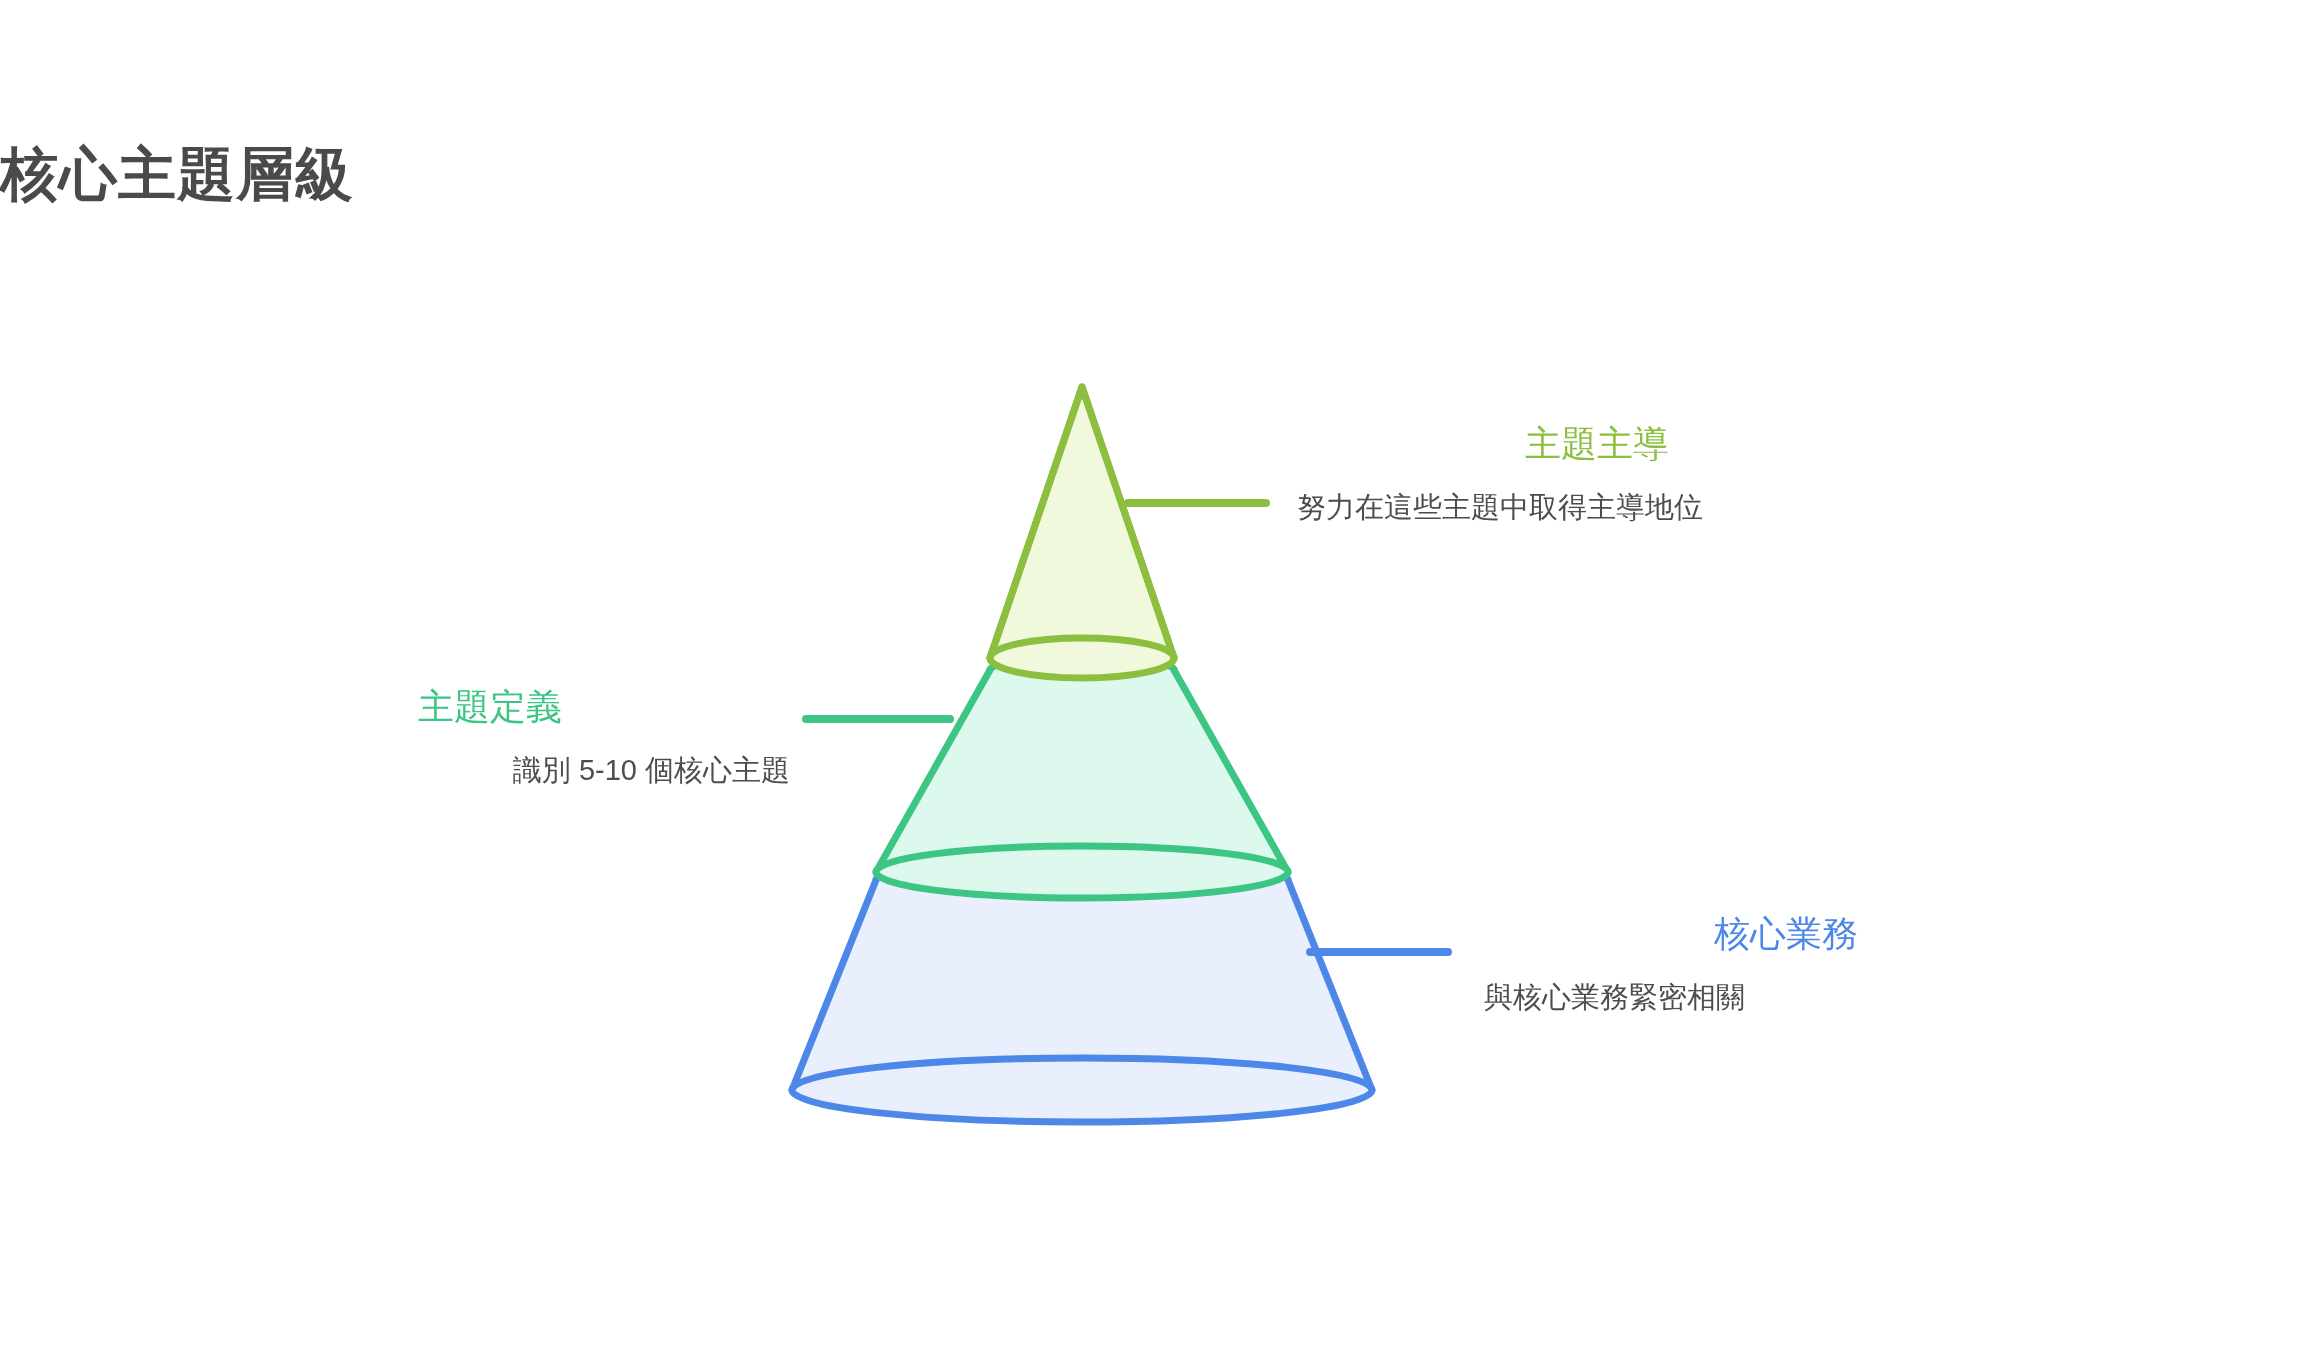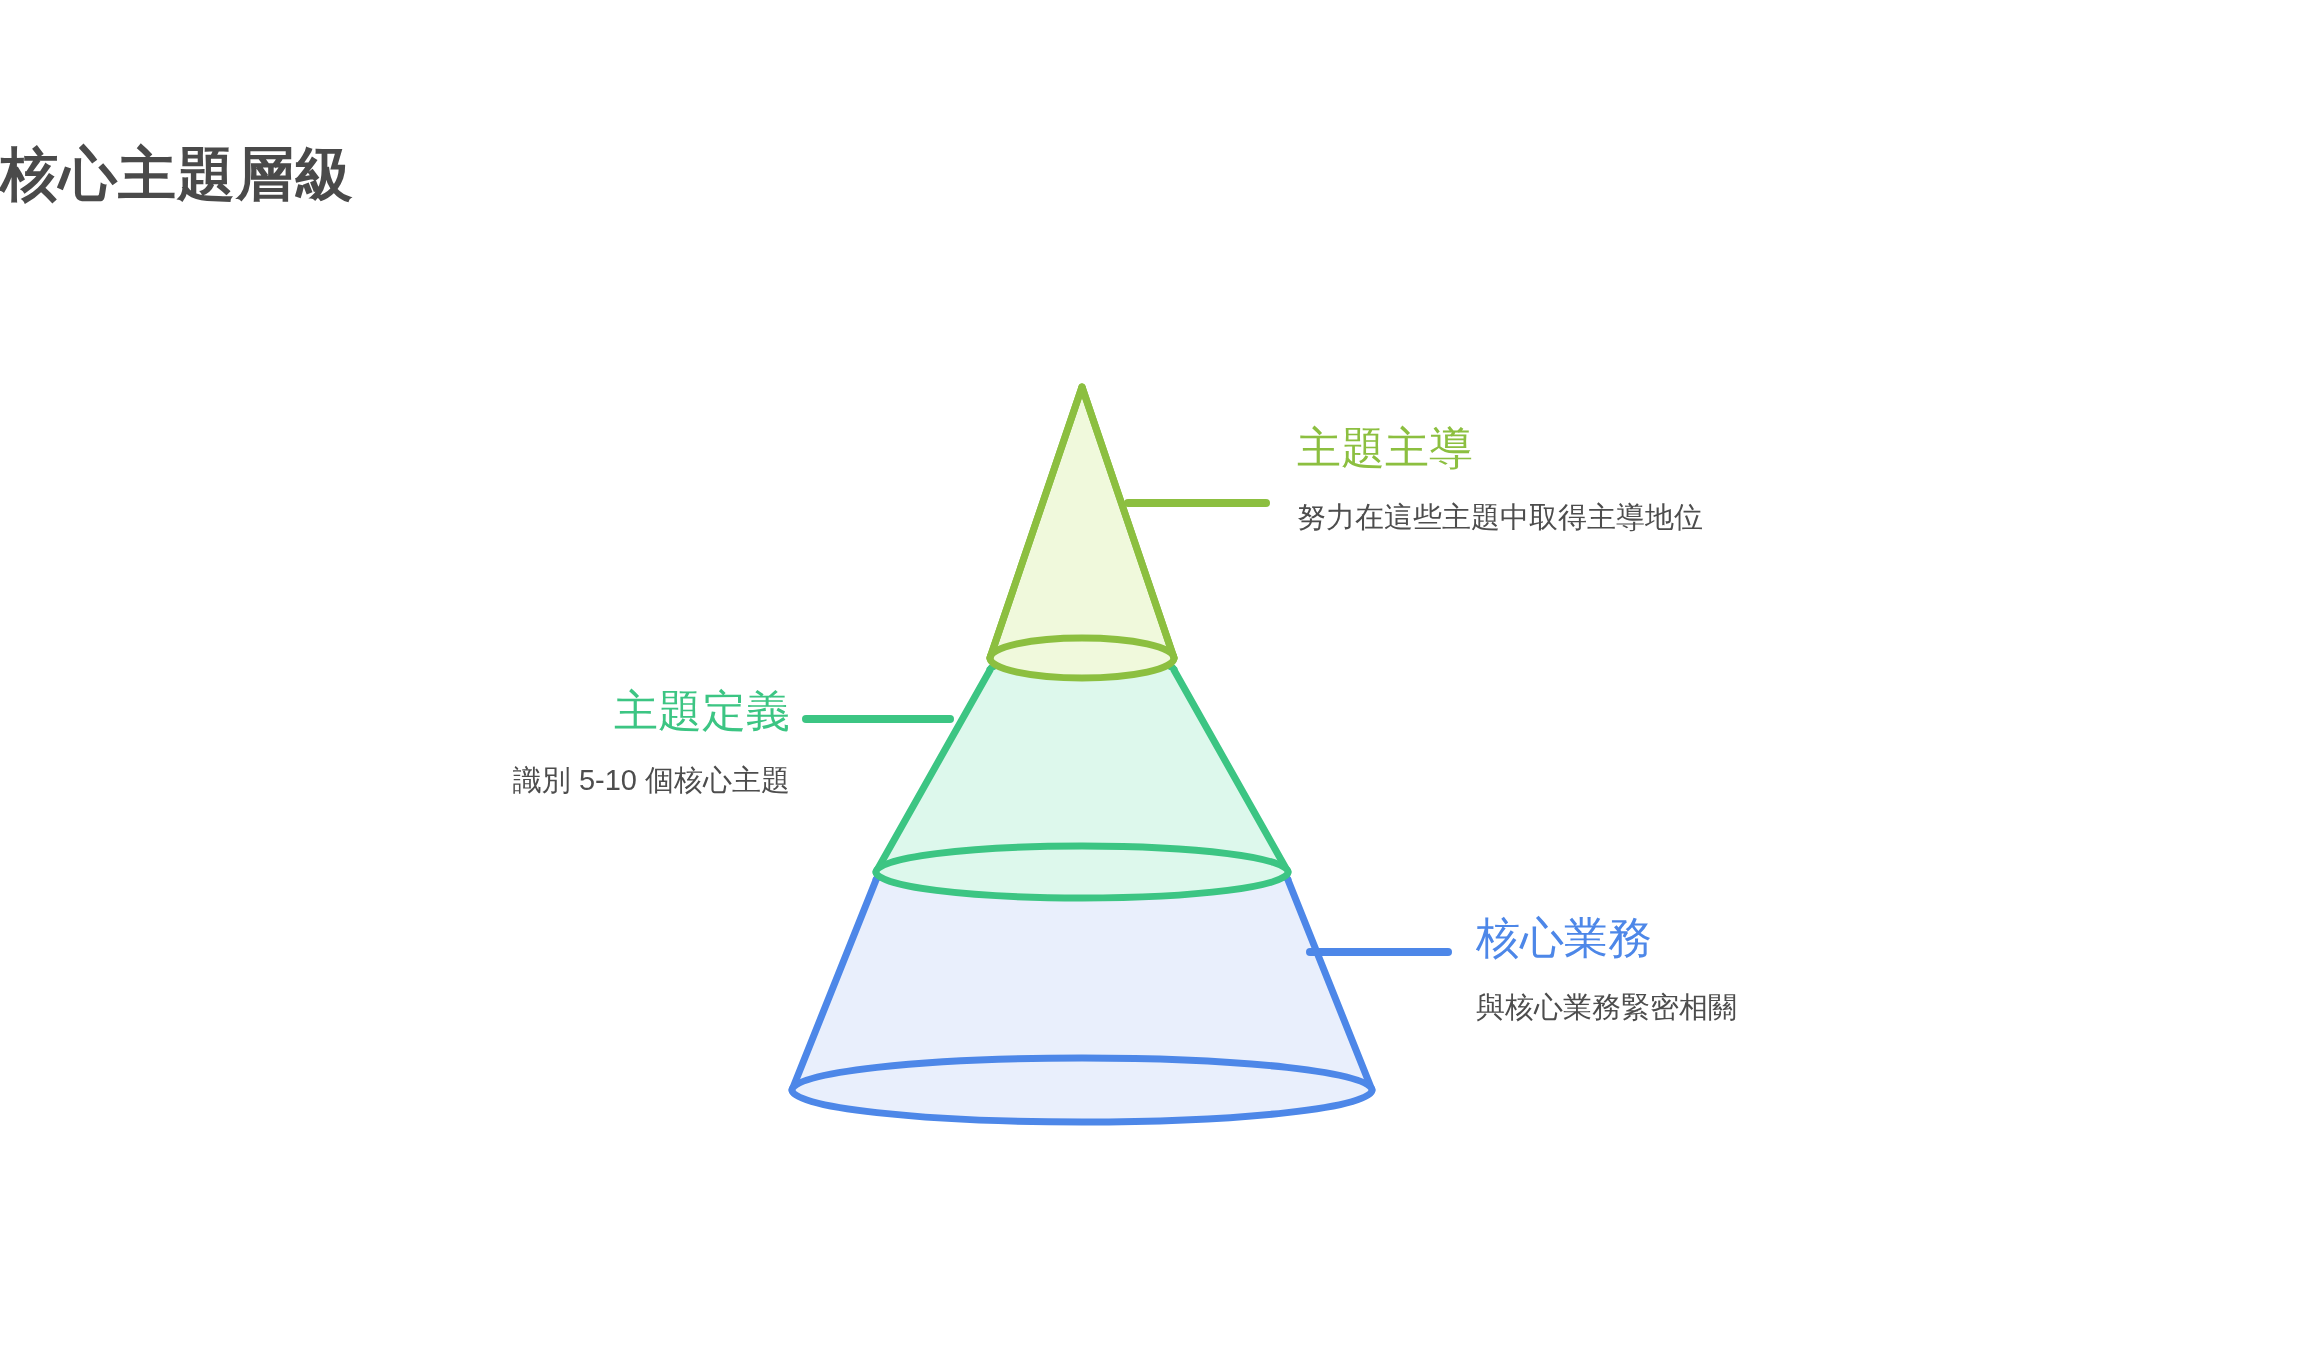--- a/index.html
+++ b/index.html
@@ -35,24 +35,25 @@
     position: absolute;
     left: 0;
     top: 0;
     width: 2304px;
     height: 1368px;
   }
   .label-block {
     position: absolute;
   }
   .label-title {
-    font-size: 44px;
+    font-size: 36px;
     line-height: 1.15;
     font-weight: normal;
     white-space: nowrap;
+    text-align: center;
   }
   .label-desc {
     font-size: 29px;
     line-height: 1.45;
     color: #4d4d4d;
     margin-top: 22px;
   }
   
   #label-top {
     left: 1297px;
@@ -74,21 +75,21 @@
   #label-mid .label-desc { width: 600px; text-align: right; }
 
   
   #label-bot {
     left: 1476px;
     top: 913px;
     width: 620px;
     text-align: left;
   }
   #label-bot .label-title { color: #4d87e8; }
-  #label-bot .label-desc { width: 600px; }
+  #label-bot .label-desc { width: 600px; margin-left: 8px; }
 </style>
 </head>
 <body>
 
 <div id="stage">
 
   <div class="chart-title">核心主題層級</div>
 
   <svg class="cone-svg" viewBox="0 0 2304 1368" xmlns="http://www.w3.org/2000/svg">
 

